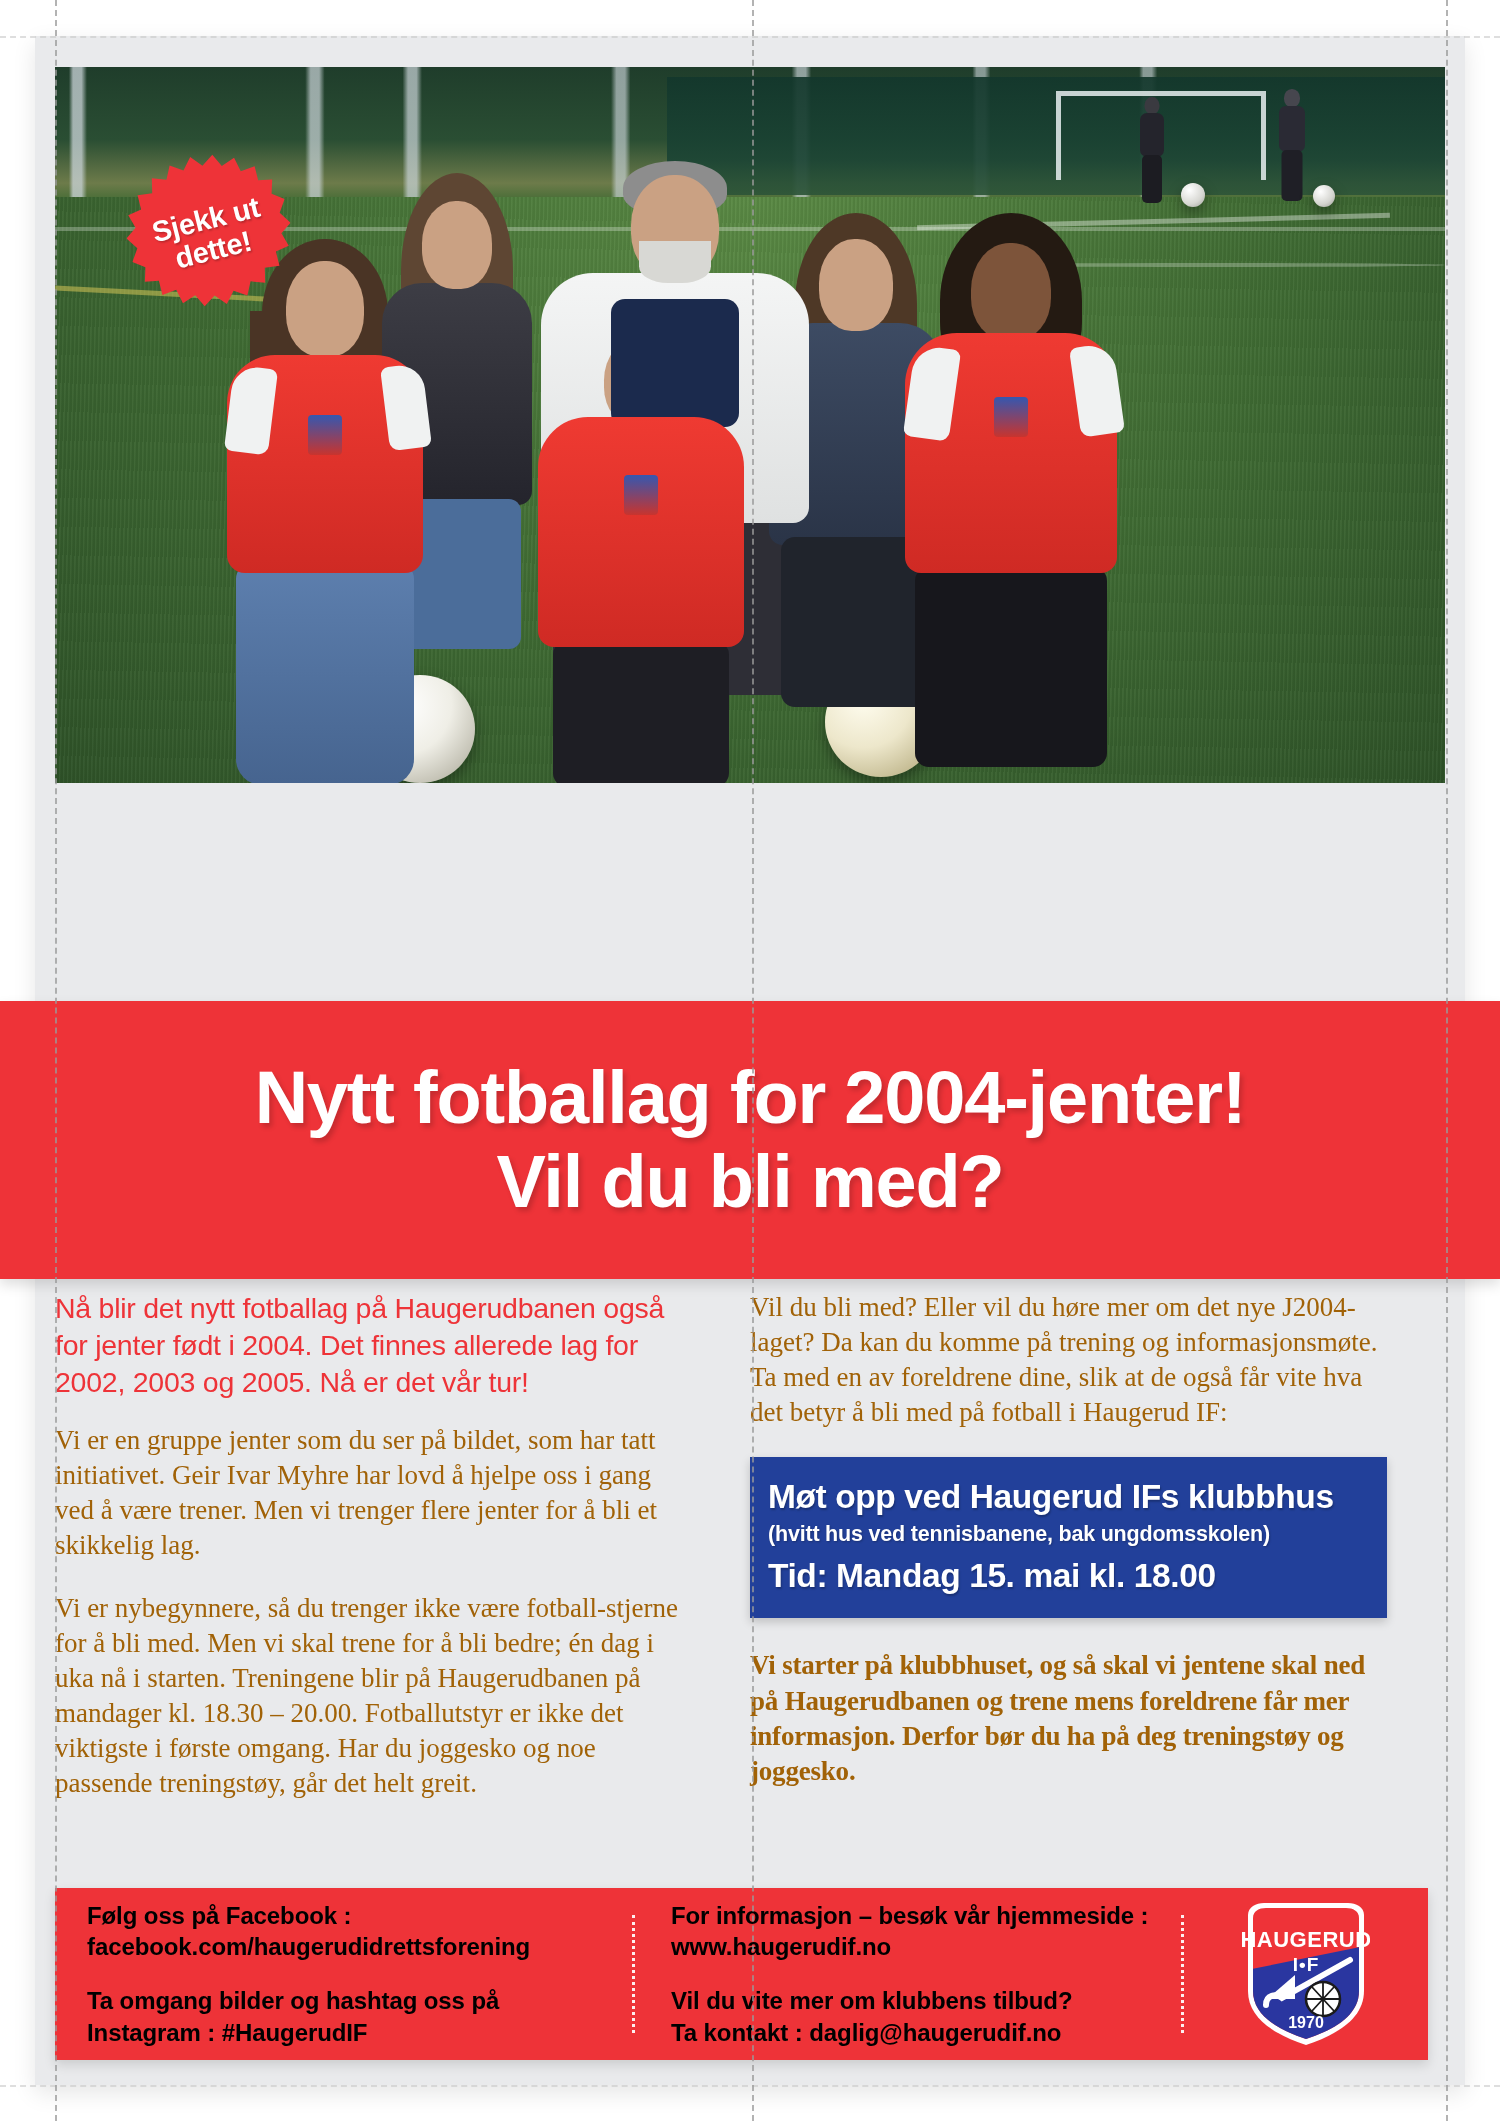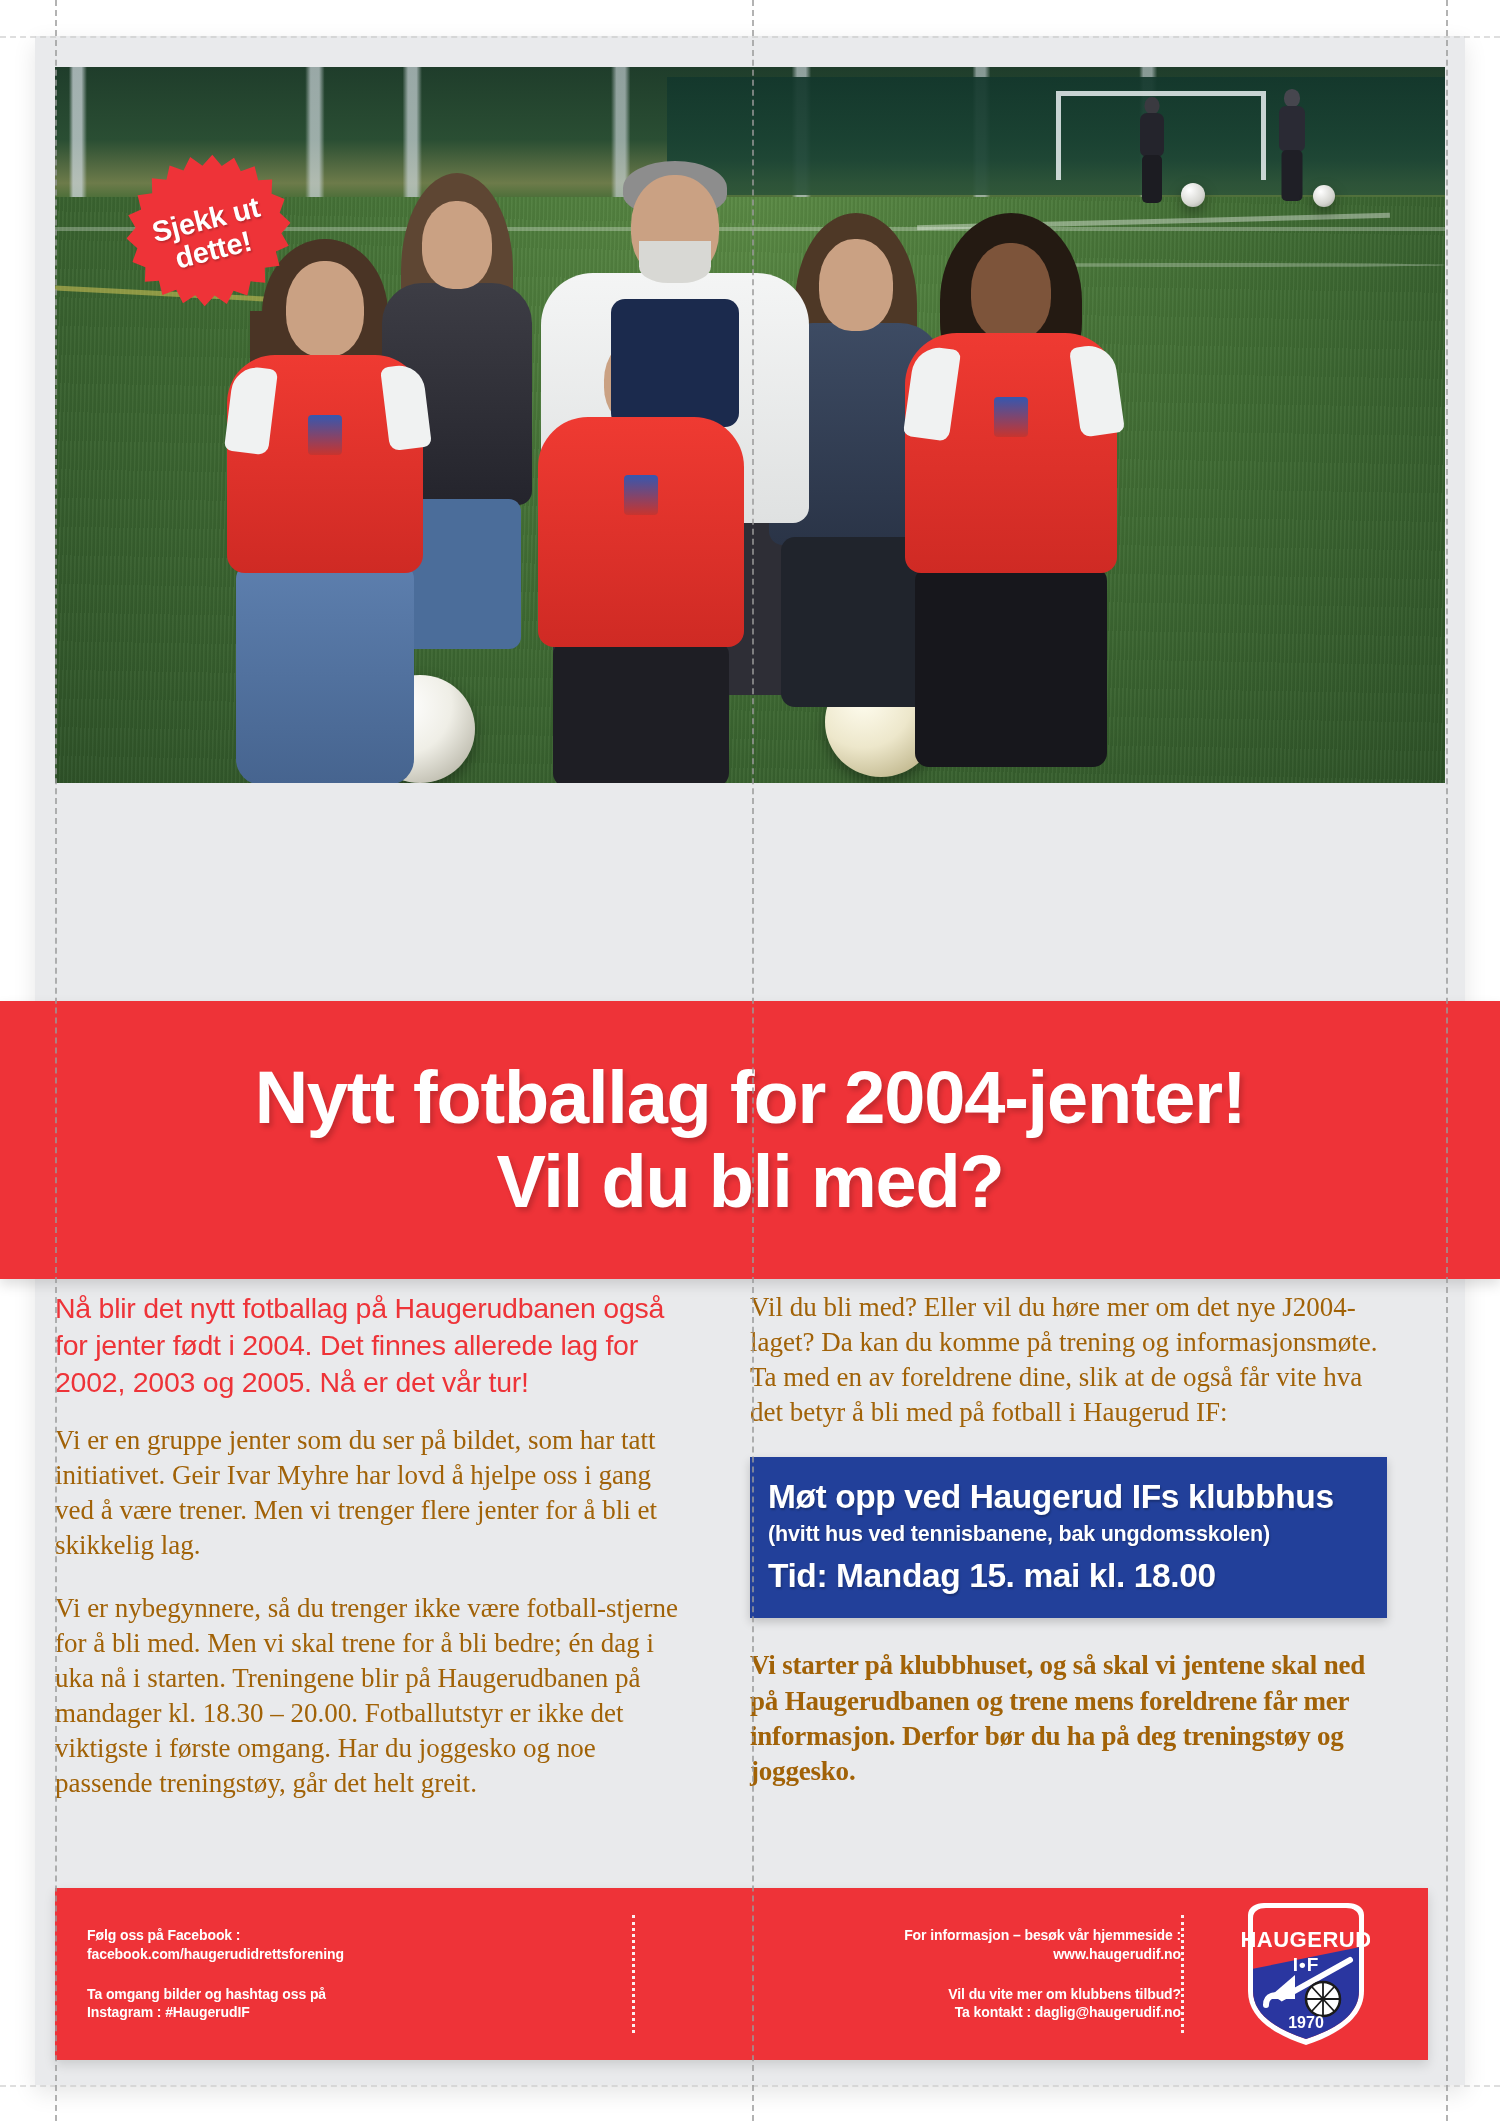--- a/index.html
+++ b/index.html
@@ -259,28 +259,28 @@
     top: 1888px;
     width: 1373px;
     height: 172px;
     background: #ee3338;
     z-index: 20;
     display: flex;
     align-items: center;
     box-shadow: 0 5px 11px rgba(0,0,0,.13);
   }
   .footer-col {
-    color: #ffffff;
-    font-size: 14px;
+    color: #000000;
+    font-size: 24px;
     font-weight: bold;
     line-height: 1.32;
     letter-spacing: -.1px;
   }
   .footer-col.a { width: 545px; padding-left: 32px; }
-  .footer-col.b { width: 510px; padding-left: 36px; text-align: right; }
+  .footer-col.b { width: 510px; padding-left: 36px; }
   .footer-block + .footer-block { margin-top: 22px; }
   .footer-sep {
     width: 0;
     height: 118px;
     border-left: 3px dotted rgba(255,255,255,.92);
   }
   .footer-logo {
     flex: 1;
     display: flex;
     align-items: center;

